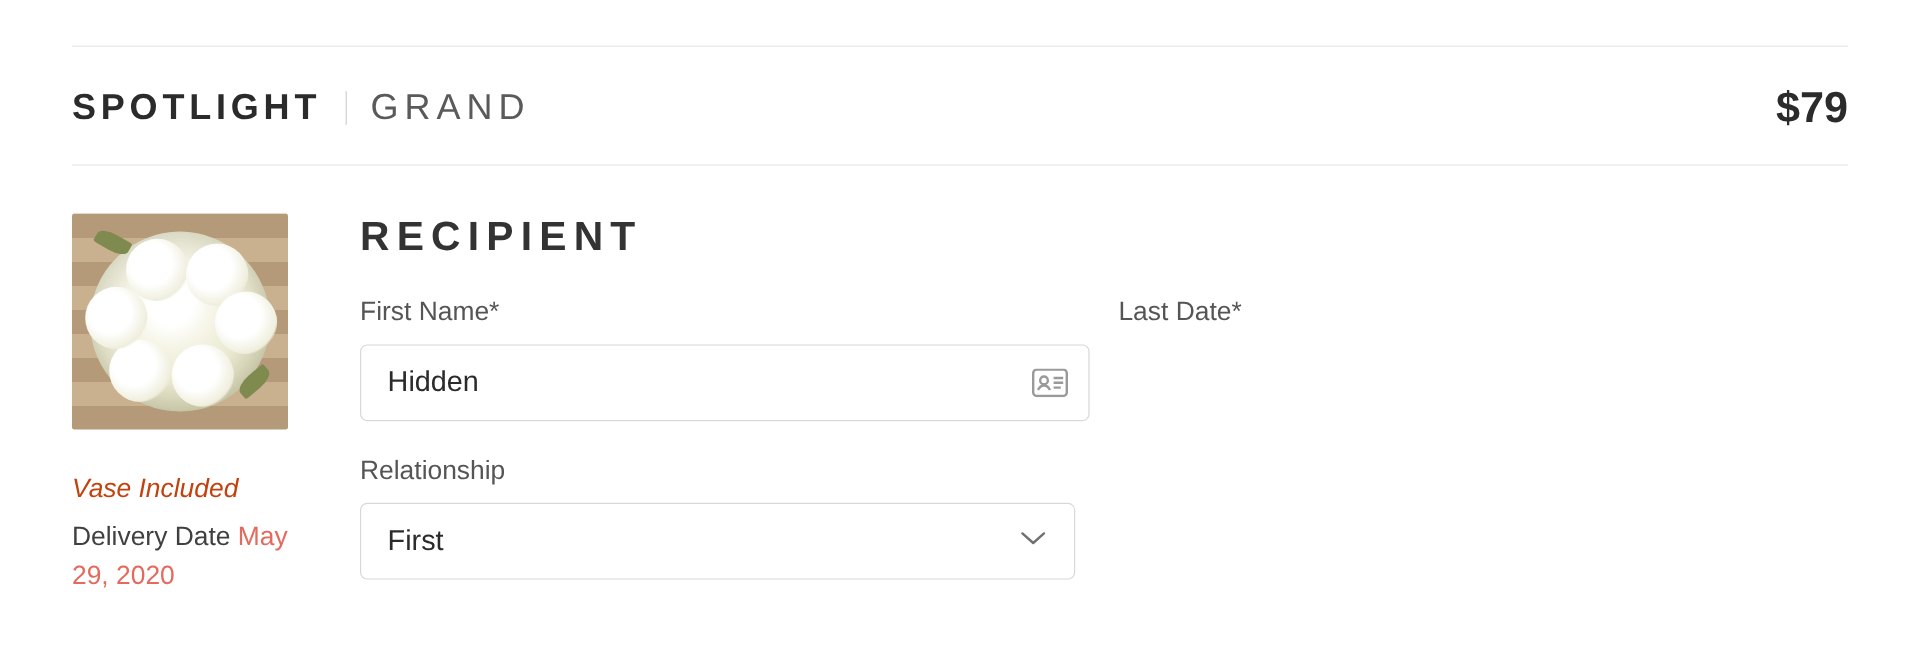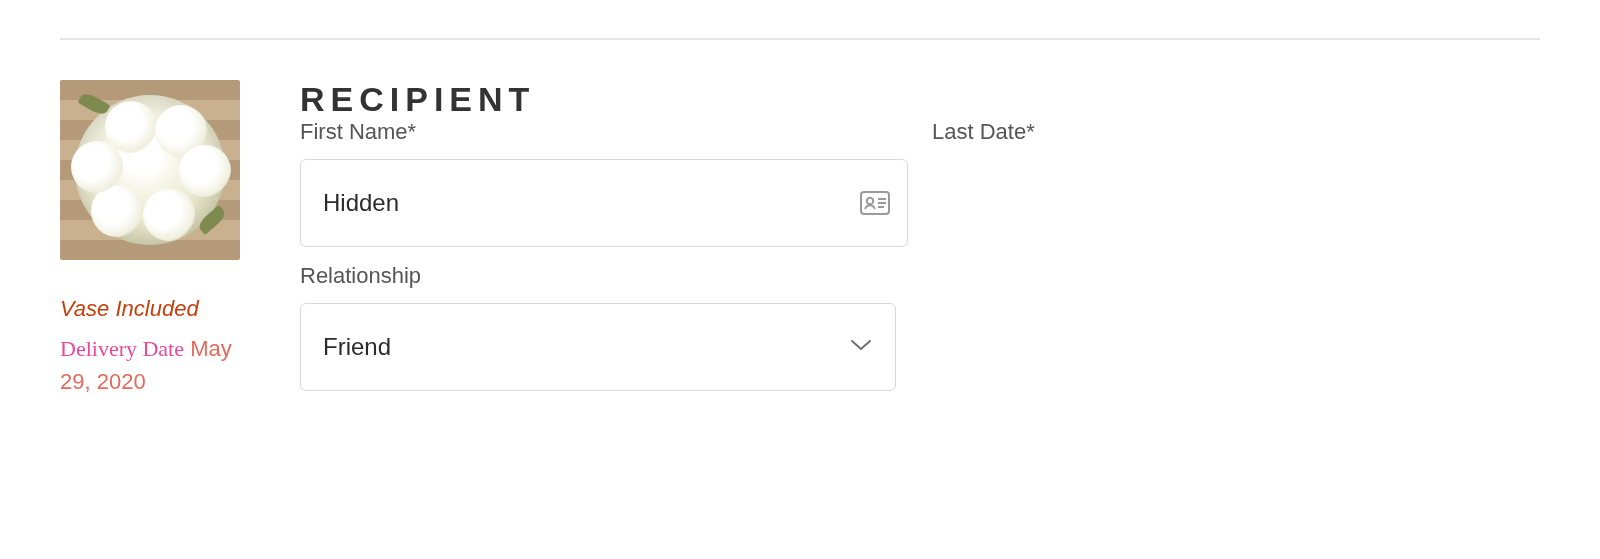--- a/index.html
+++ b/index.html
@@ -109,55 +109,56 @@
     margin-top: 36px;
     font-style: italic;
     font-size: 22px;
     color: #c2410c;
   }
   .delivery-line {
     margin-top: 10px;
     font-size: 22px;
     line-height: 1.5;
   }
-  .delivery-label { color: #ec4899; font-weight: 500; font-family: Liberation Serif, serif; }
+  .delivery-label { color: #404040; font-weight: 500; }
   .delivery-date { color: #e36a5c; font-weight: 500; }
 
   .form-area {
     flex: 1;
   }
   .section-heading {
     font-size: 34px;
     font-weight: 600;
     letter-spacing: 6px;
     text-transform: uppercase;
     color: #333;
+    margin-bottom: 30px;
   }
   .field-row {
     display: flex;
     gap: 24px;
-    margin-bottom: 16px;
+    margin-bottom: 28px;
   }
   .field {
     flex: 1;
     min-width: 0;
   }
   .field.half { max-width: 596px; }
   .field-label {
     display: block;
     font-size: 22px;
     color: #555;
     margin-bottom: 14px;
   }
   .input-wrap {
     position: relative;
   }
   .text-input, .select-display {
     width: 100%;
-    height: 88px;
+    height: 64px;
     border: 1px solid #d8d8d8;
     border-radius: 6px;
     background: #fff;
     font-size: 24px;
     color: #2b2b2b;
     padding: 0 56px 0 22px;
     outline: none;
     font-family: inherit;
   }
   .text-input::placeholder { color: #9a9a9a; }
@@ -183,20 +184,28 @@
     color: #707070;
     pointer-events: none;
   }
 </style>
 </head>
 <body>
 
 <div class="wrap">
   <hr class="rule top-rule">
 
+  <div class="header-row">
+    <div class="title-block">
+      <span class="title-main">SPOTLIGHT</span>
+      <span class="title-divider"></span>
+      <span class="title-sub">GRAND</span>
+    </div>
+    <div class="price">$79</div>
+  </div>
 
   <hr class="rule">
 
   <div class="body-row">
     <div class="side">
       <div class="thumb">
         <div class="bouquet">
           <div class="bouquet-core">
             <div class="petal p1"></div>
             <div class="petal p2"></div>
@@ -241,21 +250,21 @@
         <div class="field">
           <label class="field-label">Last Date*</label>
         </div>
       </div>
 
       <div class="field-row">
         <div class="field half">
           <label class="field-label">Relationship</label>
           <div class="input-wrap">
             <div class="select-display">
-              <span>Friend</span>
+              <span>First</span>
             </div>
             <span class="chevron">
               <svg width="22" height="14" viewBox="0 0 22 14" fill="none" stroke="currentColor" stroke-width="2" stroke-linecap="round" stroke-linejoin="round">
                 <polyline points="2,3 11,11 20,3"></polyline>
               </svg>
             </span>
           </div>
         </div>
       </div>
 

